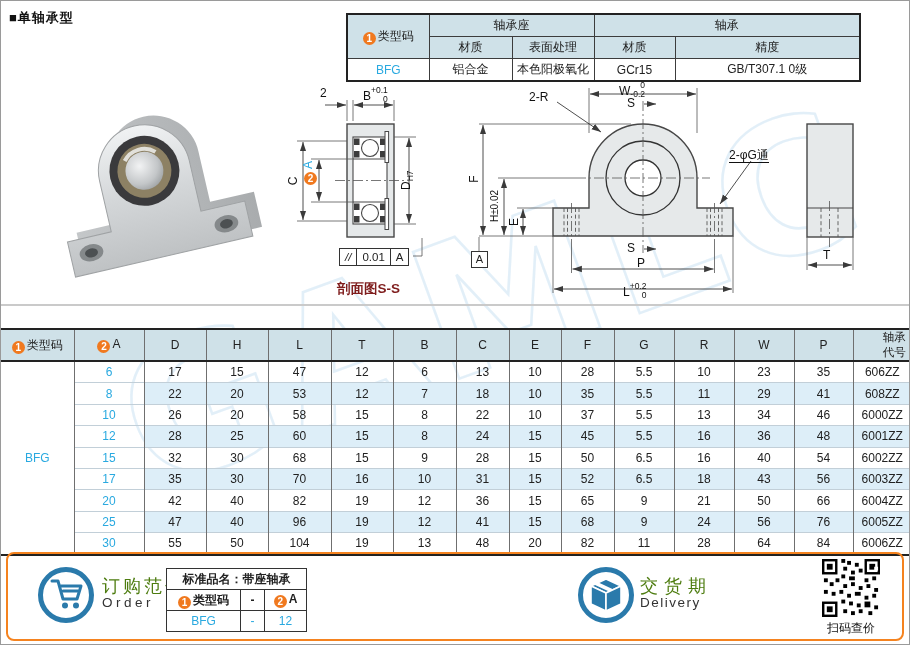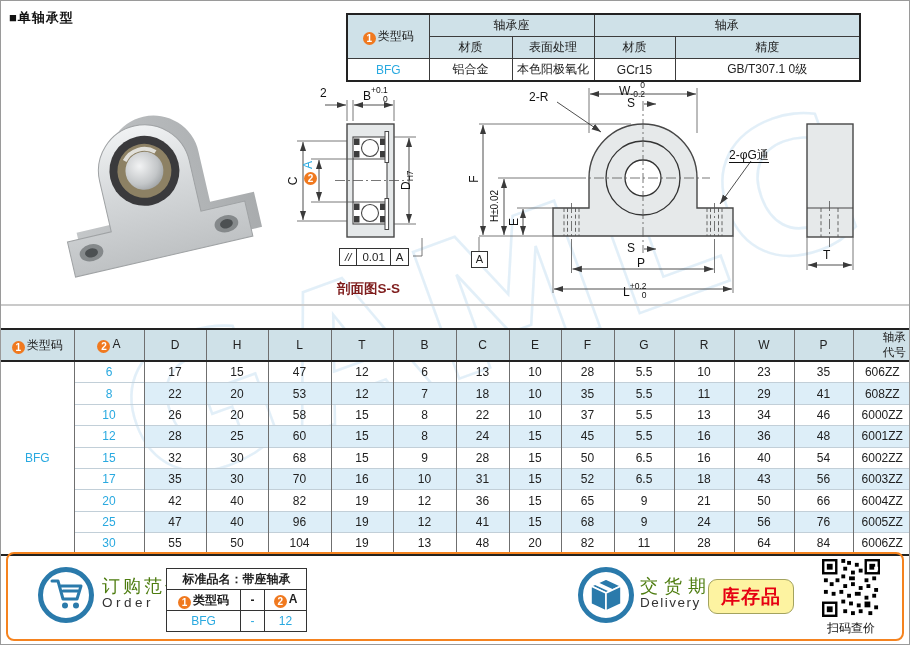--- a/index.html
+++ b/index.html
@@ -501,21 +501,20 @@
         <g stroke="#fff" stroke-width="1.6" stroke-linejoin="round">
           <polygon points="23,7 38,14 23,21 8,14" fill="#2a7aab"></polygon>
           <polygon points="8,14 23,21 23,39 8,32" fill="#2a7aab"></polygon>
           <polygon points="38,14 23,21 23,39 38,32" fill="#2a7aab"></polygon>
         </g>
         <polygon points="15.5,10.5 30.5,17.5 26,19.6 11,12.6" fill="#fff"></polygon>
       </svg>
     </div>
     <span class="ftCn" style="left:632px;top:20px;letter-spacing:6px;">交货期</span>
     <span class="ftEn" style="left:632px;top:41px;letter-spacing:1.5px;">Delivery</span>
-    <div id="stockBadge">库存品</div>
 
     <svg class="abs" style="left:814px;top:5px;" width="58" height="58" viewBox="0 0 60 60">
       <rect x="0" y="0" width="60" height="60" fill="#fff"></rect>
       <g fill="#000">
         <rect x="0" y="0" width="16" height="16"></rect>
           <rect x="44" y="0" width="16" height="16"></rect>
           <rect x="0" y="44" width="16" height="16"></rect>
         <rect x="2.5" y="2.5" width="11" height="11" fill="#fff"></rect>
           <rect x="46.5" y="2.5" width="11" height="11" fill="#fff"></rect>
           <rect x="2.5" y="46.5" width="11" height="11" fill="#fff"></rect>

